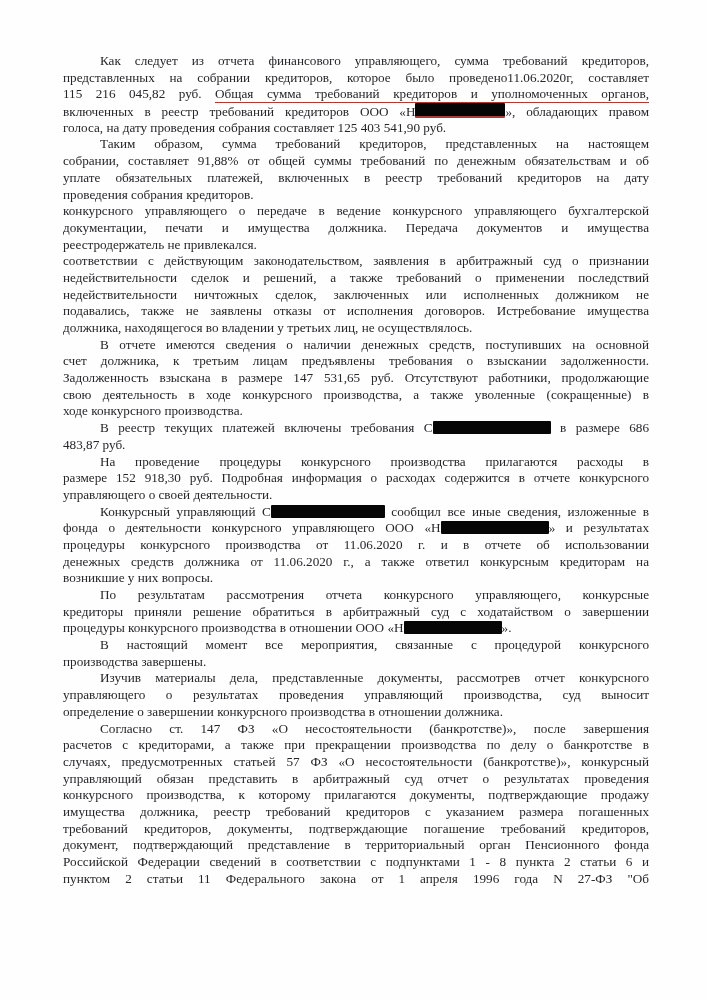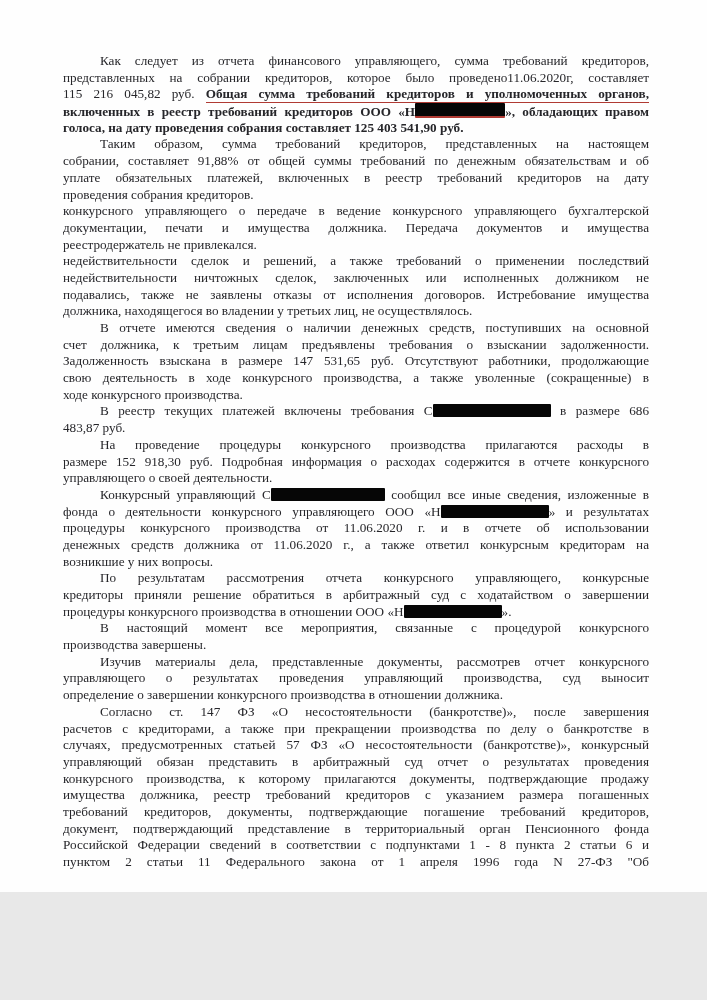--- a/index.html
+++ b/index.html
@@ -3,21 +3,21 @@
 <meta charset="utf-8">
 <style>
   html, body {
     margin: 0;
     padding: 0;
     background: #e8e8e8;
   }
   .page {
     position: relative;
     width: 707px;
-    height: 892px;
+    height: 1000px;
     margin: 0 auto;
     background: #fefefe;
     overflow: hidden;
     font-family: "Liberation Serif", "DejaVu Serif", serif;
     color: #26262a;
   }
   .doc {
     position: absolute;
     top: 53px;
     left: 63px;
@@ -34,21 +34,20 @@
   }
   .line.first {
     text-indent: 37px;
   }
   .line.lastleft {
     text-align-last: left;
   }
   .u {
     border-bottom: 2px solid var(--ul, #b03a33);
     padding-bottom: 1px;
-    font-weight: bold;
   }
   .redact {
     display: inline-block;
     height: 13px;
     background: #060606;
     vertical-align: -2px;
     border-radius: 1px;
   }
   .redact.u {
     border-bottom: 2px solid var(--ul, #b03a33);
@@ -66,20 +65,21 @@
       <div class="line"><span class="">115 216 045,82 руб. </span><span class="u">Общая сумма требований кредиторов и уполномоченных органов,</span></div>
       <div class="line"><span class="u">включенных в реестр требований кредиторов ООО «Н</span><span class="redact u" style="width: 90px; background: rgb(6, 6, 6);"></span><span class="u">», обладающих правом</span></div>
       <div class="line lastleft"><span class="u">голоса, на дату проведения собрания составляет 125 403 541,90 руб.</span></div>
       <div class="line first"><span class="">Таким образом, сумма требований кредиторов, представленных на настоящем</span></div>
       <div class="line"><span class="">собрании, составляет 91,88% от общей суммы требований по денежным обязательствам и об</span></div>
       <div class="line"><span class="">уплате обязательных платежей, включенных в реестр требований кредиторов на дату</span></div>
       <div class="line lastleft"><span class="">проведения собрания кредиторов.</span></div>
       <div class="line"><span class="">конкурсного управляющего о передаче в ведение конкурсного управляющего бухгалтерской</span></div>
       <div class="line"><span class="">документации, печати и имущества должника. Передача документов и имущества</span></div>
       <div class="line lastleft"><span class="">реестродержатель не привлекался.</span></div>
+      <div class="line"><span class="">соответствии с действующим законодательством, заявления в арбитражный суд о признании</span></div>
       <div class="line"><span class="">недействительности сделок и решений, а также требований о применении последствий</span></div>
       <div class="line"><span class="">недействительности ничтожных сделок, заключенных или исполненных должником не</span></div>
       <div class="line"><span class="">подавались, также не заявлены отказы от исполнения договоров. Истребование имущества</span></div>
       <div class="line lastleft"><span class="">должника, находящегося во владении у третьих лиц, не осуществлялось.</span></div>
       <div class="line first"><span class="">В отчете имеются сведения о наличии денежных средств, поступивших на основной</span></div>
       <div class="line"><span class="">счет должника, к третьим лицам предъявлены требования о взыскании задолженности.</span></div>
       <div class="line"><span class="">Задолженность взыскана в размере 147 531,65 руб. Отсутствуют работники, продолжающие</span></div>
       <div class="line"><span class="">свою деятельность в ходе конкурсного производства, а также уволенные (сокращенные) в</span></div>
       <div class="line lastleft"><span class="">ходе конкурсного производства.</span></div>
       <div class="line first"><span class="">В реестр текущих платежей включены требования С</span><span class="redact" style="width: 118px; background: rgb(6, 6, 6);"></span><span class=""> в размере 686</span></div>

